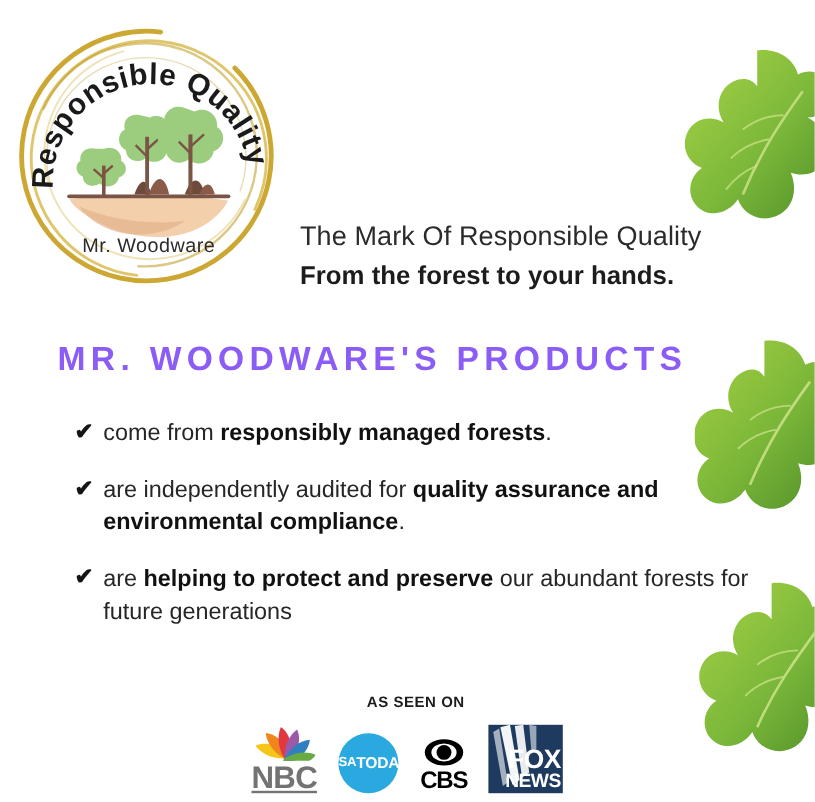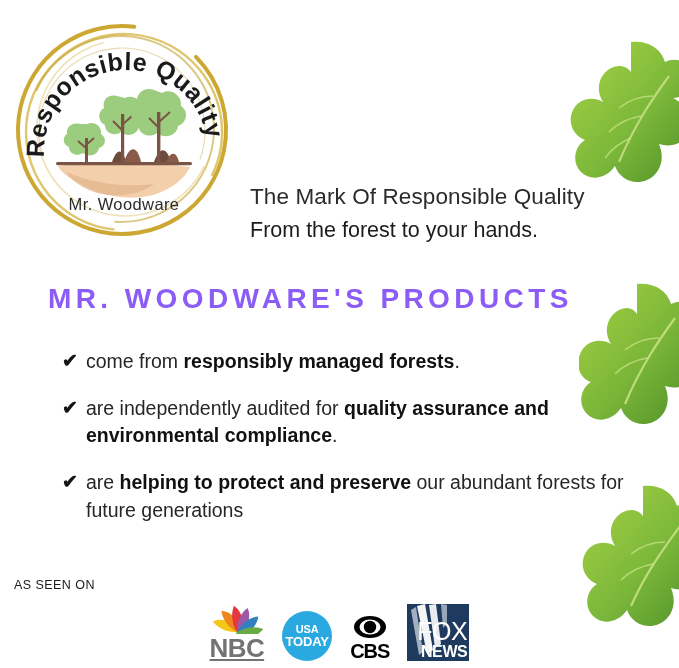--- a/index.html
+++ b/index.html
@@ -48,21 +48,21 @@
   }
   .headline-1 {
     font-size: 22.5px;
     color: #2b2b2b;
     letter-spacing: .1px;
     line-height: 1.25;
     white-space: nowrap;
   }
   .headline-2 {
     font-size: 21.5px;
-    font-weight: normal;
+    font-weight: bold;
     color: #1c1c1c;
     line-height: 1.3;
     margin-top: 6px;
     white-space: nowrap;
   }
 
   
   .section-heading {
     position: absolute;
     left: 48px;
@@ -101,23 +101,23 @@
     line-height: 1.42;
   }
   .bullet-text b { font-weight: bold; color: #111; }
 
   
   .as-seen-label {
     position: absolute;
     left: 14px;
     right: 0;
     top: 578px;
-    text-align: left;
+    text-align: center;
     font-size: 12.5px;
-    font-weight: normal;
+    font-weight: bold;
     letter-spacing: .45px;
     color: #1c1c1c;
   }
   .logos {
     position: absolute;
     left: 0;
     right: 0;
     top: 598px;
     display: flex;
     justify-content: center;
@@ -139,21 +139,21 @@
     color: #737373;
     line-height: 1;
     margin-top: 1px;
     text-decoration: underline;
   }
   
   .usat-circle {
     width: 50px; height: 50px;
     border-radius: 50%;
     display: flex;
-    flex-direction: column;
+    flex-direction: row;
     align-items: center;
     justify-content: center;
     line-height: 1.02;
   }
   .usat-circle span {
     color: #fff;
     font-weight: bold;
     letter-spacing: -0.2px;
   }
   .usat-1 { font-size: 11px; }
@@ -174,21 +174,21 @@
     overflow: hidden;
   }
   .fox-text {
     position: absolute;
     right: 2px;
     bottom: 2px;
     text-align: right;
     line-height: .94;
     color: #fff;
   }
-  .fox-text .fox-1 { font-size: 25px; font-weight: normal; letter-spacing: -0.4px; display:block;margin-left:48px; }
+  .fox-text .fox-1 { font-size: 22px; font-weight: bold; letter-spacing: -0.4px; display:block;margin-left:48px; }
   .fox-text .fox-2 { font-size: 16px; font-weight: bold; letter-spacing: -0.4px; display:block; }
 </style>
 </head>
 <body>
 
 <div id="page">
 
   <div class="leaf leaf-1">
     <svg viewBox="0 0 128 172" width="128" height="172" aria-hidden="true">
       <defs>

